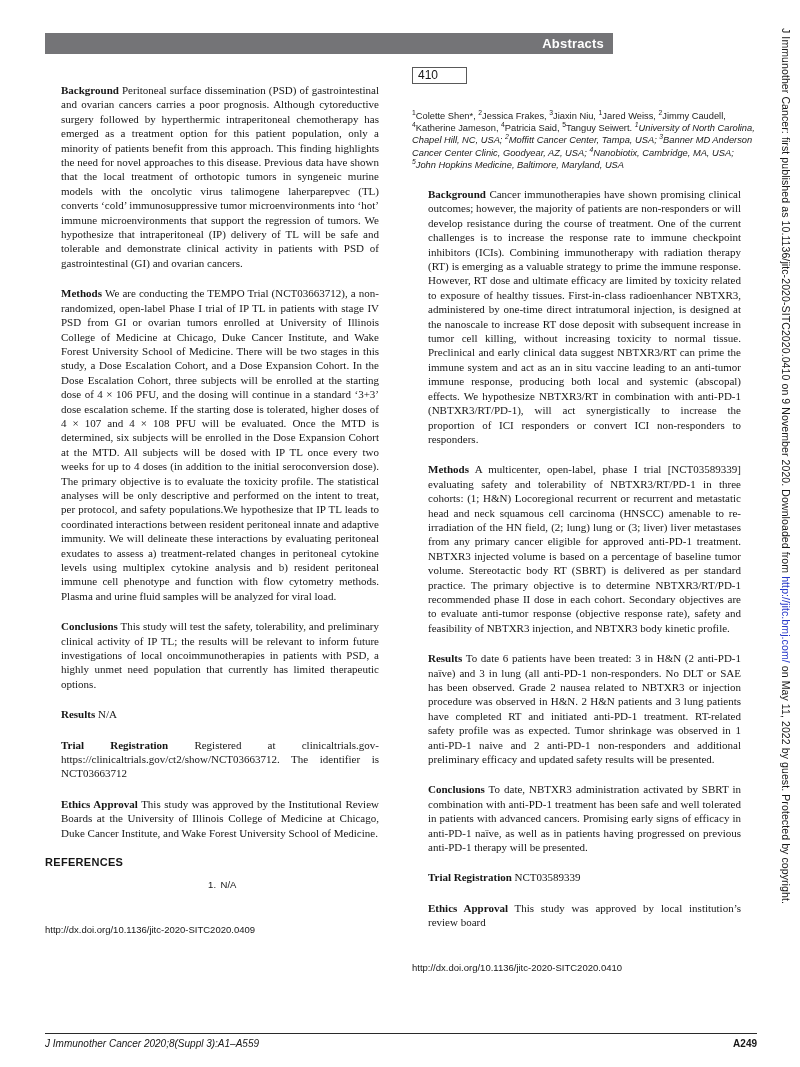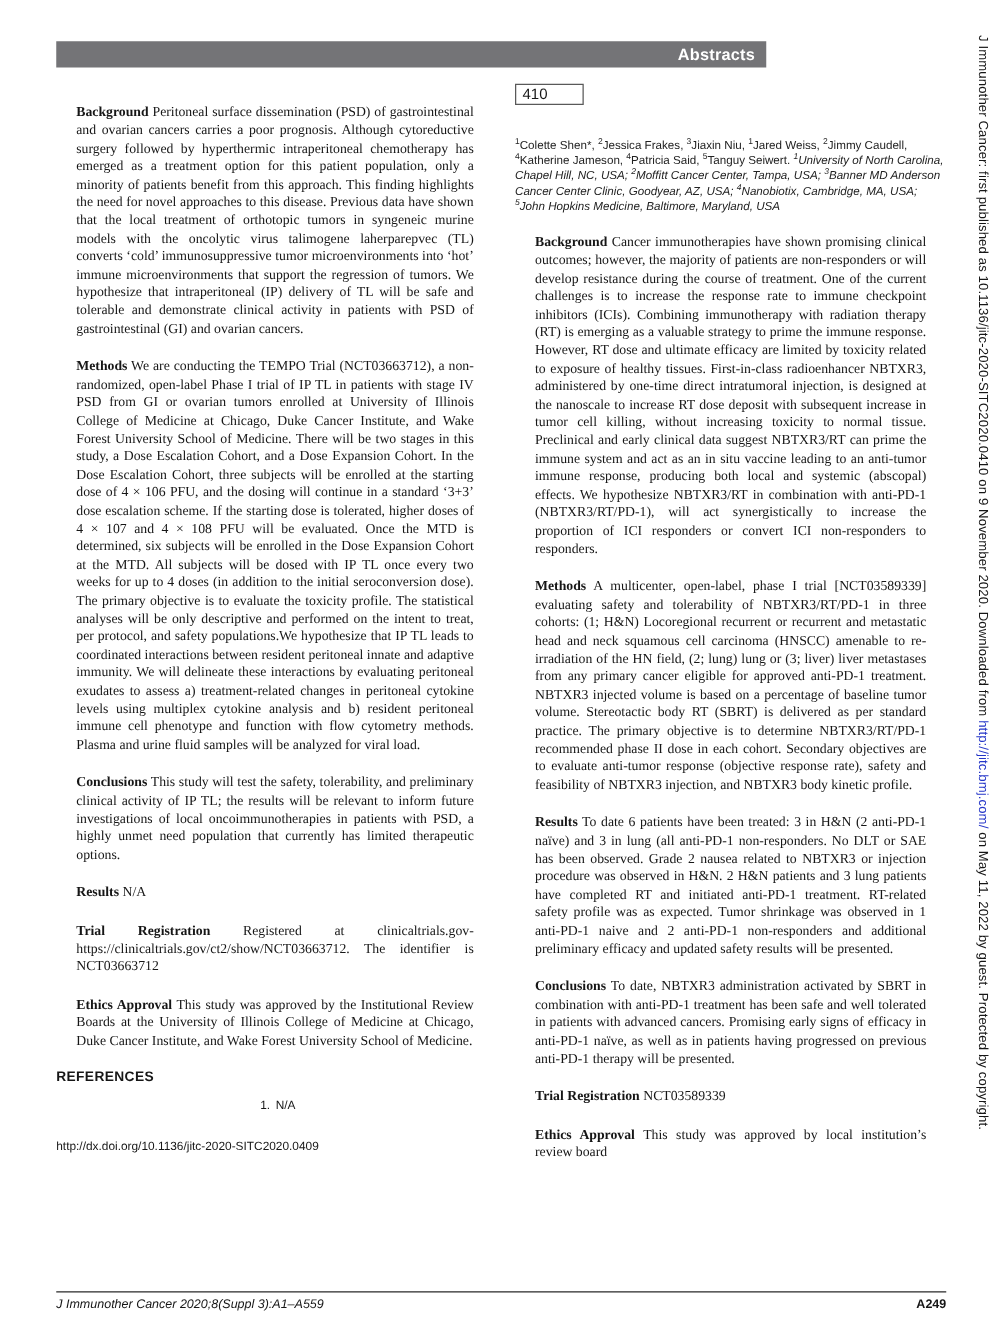--- a/index.html
+++ b/index.html
@@ -9,21 +9,21 @@
           box-sizing:border-box;text-align:right;padding-right:9px;}
   .banner span{color:#ffffff;font:bold 13px/21px "Liberation Sans",sans-serif;letter-spacing:.2px;}
   .col{position:absolute;top:67px;font-size:11px;line-height:14.4px;text-align:justify;}
   .col-left{left:45px;width:350px;}
   .col-right{left:412px;width:345px;}
   p.sec{margin:16px;}
   .sec-label{font-weight:bold;}
   .refs-head{font:bold 11px "Liberation Sans",sans-serif;margin:0 0 5px 0;letter-spacing:.3px;text-align:left;}
   ol.refs{margin:11px;padding:0;list-style:none;font:9.5px/12.5px "Liberation Sans",sans-serif;text-align:center;}
   .ref-num{display:inline-block;width:17px;}
-  .doi{font:9.5px "Liberation Sans",sans-serif;margin-top:20px;color:#161616;text-align:left;cursor:pointer;}
+  .doi{font:9.5px "Liberation Sans",sans-serif;margin-top:32px;color:#161616;text-align:left;cursor:pointer;}
   .abs-head{display:flex;gap:12px;margin:0 0 26px 0;align-items:center;}
   .abs-num-box{flex:0 0 auto;width:55px;height:17px;border:1.5px solid #595959;box-sizing:border-box;
                font:12px/15px "Liberation Sans",sans-serif;padding-left:5px;background:#fff;}
   .abs-title{margin:0;font:bold 11px/13.6px "Liberation Sans",sans-serif;text-align:left;color:#111;}
   .authors{font:9.3px/12.2px "Liberation Sans",sans-serif;text-align:left;margin:0 0 11px 0;color:#222;}
   .authors i{font-style:italic;}
   .authors sup,.refs sup{font-size:6.8px;line-height:0;}
   .sidebar{position:absolute;left:766px;top:28px;height:1030px;width:26px;
            writing-mode:vertical-rl;font:10.5px "Liberation Sans",sans-serif;color:#161616;
            letter-spacing:.1px;white-space:nowrap;}
@@ -67,20 +67,21 @@
     </div>
     <p class="authors"><sup>1</sup>Colette Shen*, <sup>2</sup>Jessica Frakes, <sup>3</sup>Jiaxin Niu, <sup>1</sup>Jared Weiss, <sup>2</sup>Jimmy Caudell, <sup>4</sup>Katherine Jameson, <sup>4</sup>Patricia Said, <sup>5</sup>Tanguy Seiwert. <i><sup>1</sup>University of North Carolina, Chapel Hill, NC, USA; </i><i><sup>2</sup>Moffitt Cancer Center, Tampa, USA; </i><i><sup>3</sup>Banner MD Anderson Cancer Center Clinic, Goodyear, AZ, USA; </i><i><sup>4</sup>Nanobiotix, Cambridge, MA, USA; </i><i><sup>5</sup>John Hopkins Medicine, Baltimore, Maryland, USA</i></p>
     <div>
         <p class="sec"><b class="sec-label">Background</b> Cancer immunotherapies have shown promising clinical outcomes; however, the majority of patients are non-responders or will develop resistance during the course of treatment. One of the current challenges is to increase the response rate to immune checkpoint inhibitors (ICIs). Combining immunotherapy with radiation therapy (RT) is emerging as a valuable strategy to prime the immune response. However, RT dose and ultimate efficacy are limited by toxicity related to exposure of healthy tissues. First-in-class radioenhancer NBTXR3, administered by one-time direct intratumoral injection, is designed at the nanoscale to increase RT dose deposit with subsequent increase in tumor cell killing, without increasing toxicity to normal tissue. Preclinical and early clinical data suggest NBTXR3/RT can prime the immune system and act as an in situ vaccine leading to an anti-tumor immune response, producing both local and systemic (abscopal) effects. We hypothesize NBTXR3/RT in combination with anti-PD-1 (NBTXR3/RT/PD-1), will act synergistically to increase the proportion of ICI responders or convert ICI non-responders to responders.</p>
         <p class="sec"><b class="sec-label">Methods</b> A multicenter, open-label, phase I trial [NCT03589339] evaluating safety and tolerability of NBTXR3/RT/PD-1 in three cohorts: (1; H&amp;N) Locoregional recurrent or recurrent and metastatic head and neck squamous cell carcinoma (HNSCC) amenable to re-irradiation of the HN field, (2; lung) lung or (3; liver) liver metastases from any primary cancer eligible for approved anti-PD-1 treatment. NBTXR3 injected volume is based on a percentage of baseline tumor volume. Stereotactic body RT (SBRT) is delivered as per standard practice. The primary objective is to determine NBTXR3/RT/PD-1 recommended phase II dose in each cohort. Secondary objectives are to evaluate anti-tumor response (objective response rate), safety and feasibility of NBTXR3 injection, and NBTXR3 body kinetic profile.</p>
         <p class="sec"><b class="sec-label">Results</b> To date 6 patients have been treated: 3 in H&amp;N (2 anti-PD-1 naïve) and 3 in lung (all anti-PD-1 non-responders. No DLT or SAE has been observed. Grade 2 nausea related to NBTXR3 or injection procedure was observed in H&amp;N. 2 H&amp;N patients and 3 lung patients have completed RT and initiated anti-PD-1 treatment. RT-related safety profile was as expected. Tumor shrinkage was observed in 1 anti-PD-1 naive and 2 anti-PD-1 non-responders and additional preliminary efficacy and updated safety results will be presented.</p>
         <p class="sec"><b class="sec-label">Conclusions</b> To date, NBTXR3 administration activated by SBRT in combination with anti-PD-1 treatment has been safe and well tolerated in patients with advanced cancers. Promising early signs of efficacy in anti-PD-1 naïve, as well as in patients having progressed on previous anti-PD-1 therapy will be presented.</p>
         <p class="sec"><b class="sec-label">Trial Registration</b> NCT03589339</p>
         <p class="sec"><b class="sec-label">Ethics Approval</b> This study was approved by local institution’s review board</p>
       </div>
+    <div class="doi">http://dx.doi.org/10.1136/jitc-2020-SITC2020.0410</div>
   </div>
 
   <div class="sidebar">
     <span>J Immunother Cancer: first published as 10.1136/jitc-2020-SITC2020.0410 on 9 November 2020. Downloaded from </span><a class="side-link" style="color: rgb(36, 53, 200);">http://jitc.bmj.com/</a><span> on May 11, 2022 by guest. Protected by copyright.</span>
   </div>
 
   <div class="footer">
     <span class="footer-journal">J Immunother Cancer 2020;8(Suppl 3):A1–A559</span>
     <span class="footer-page">A249</span>
   </div>

